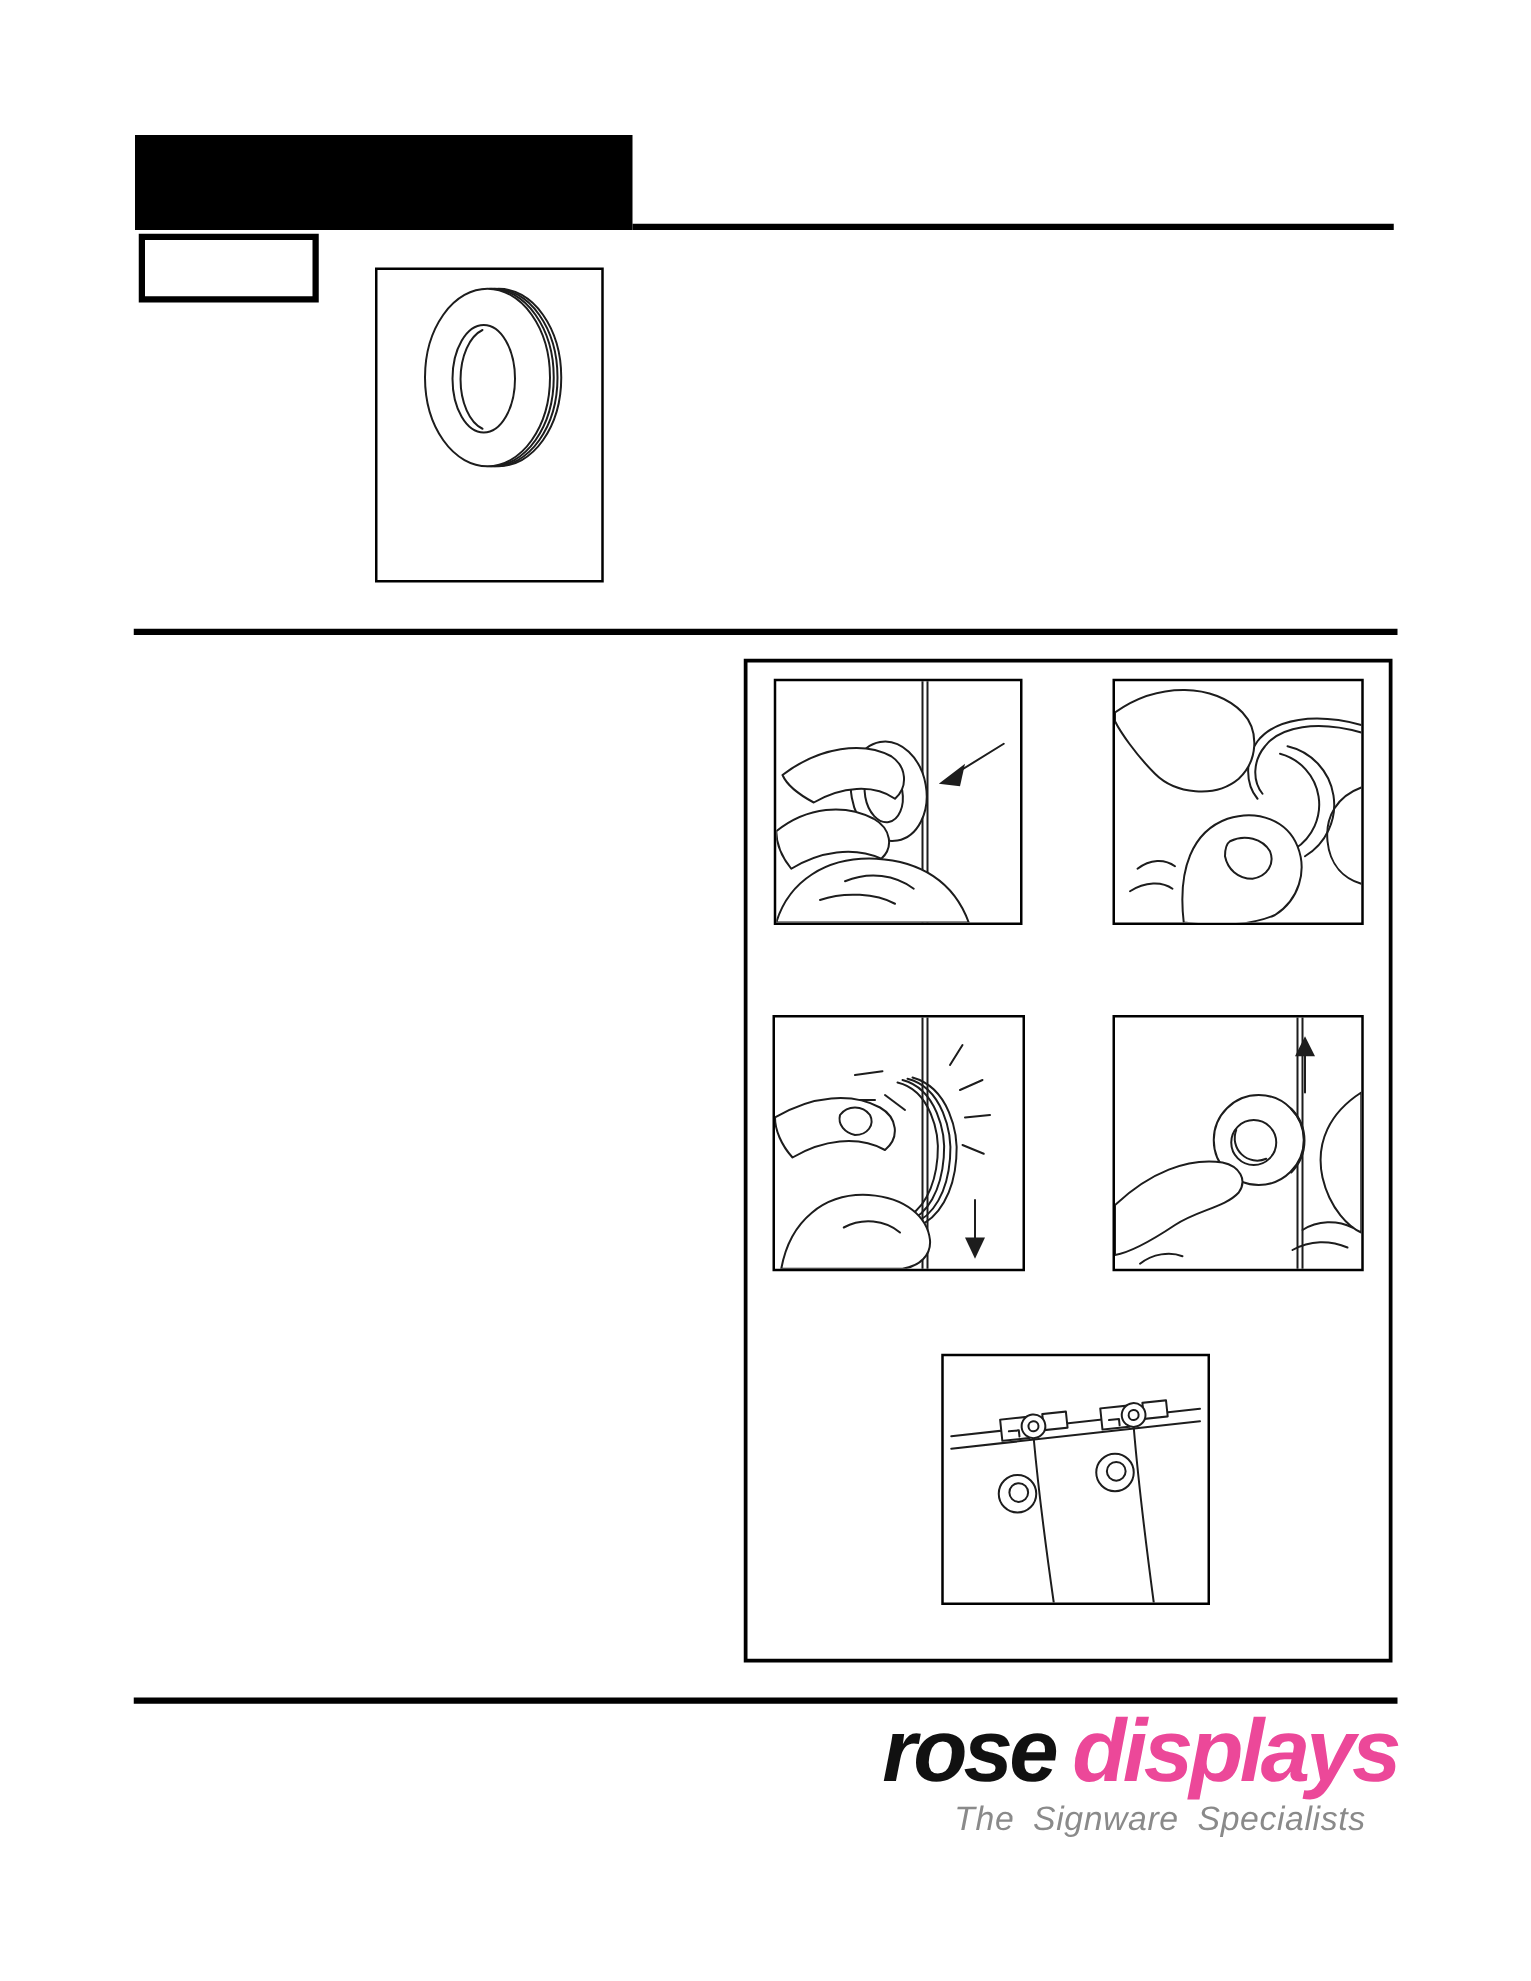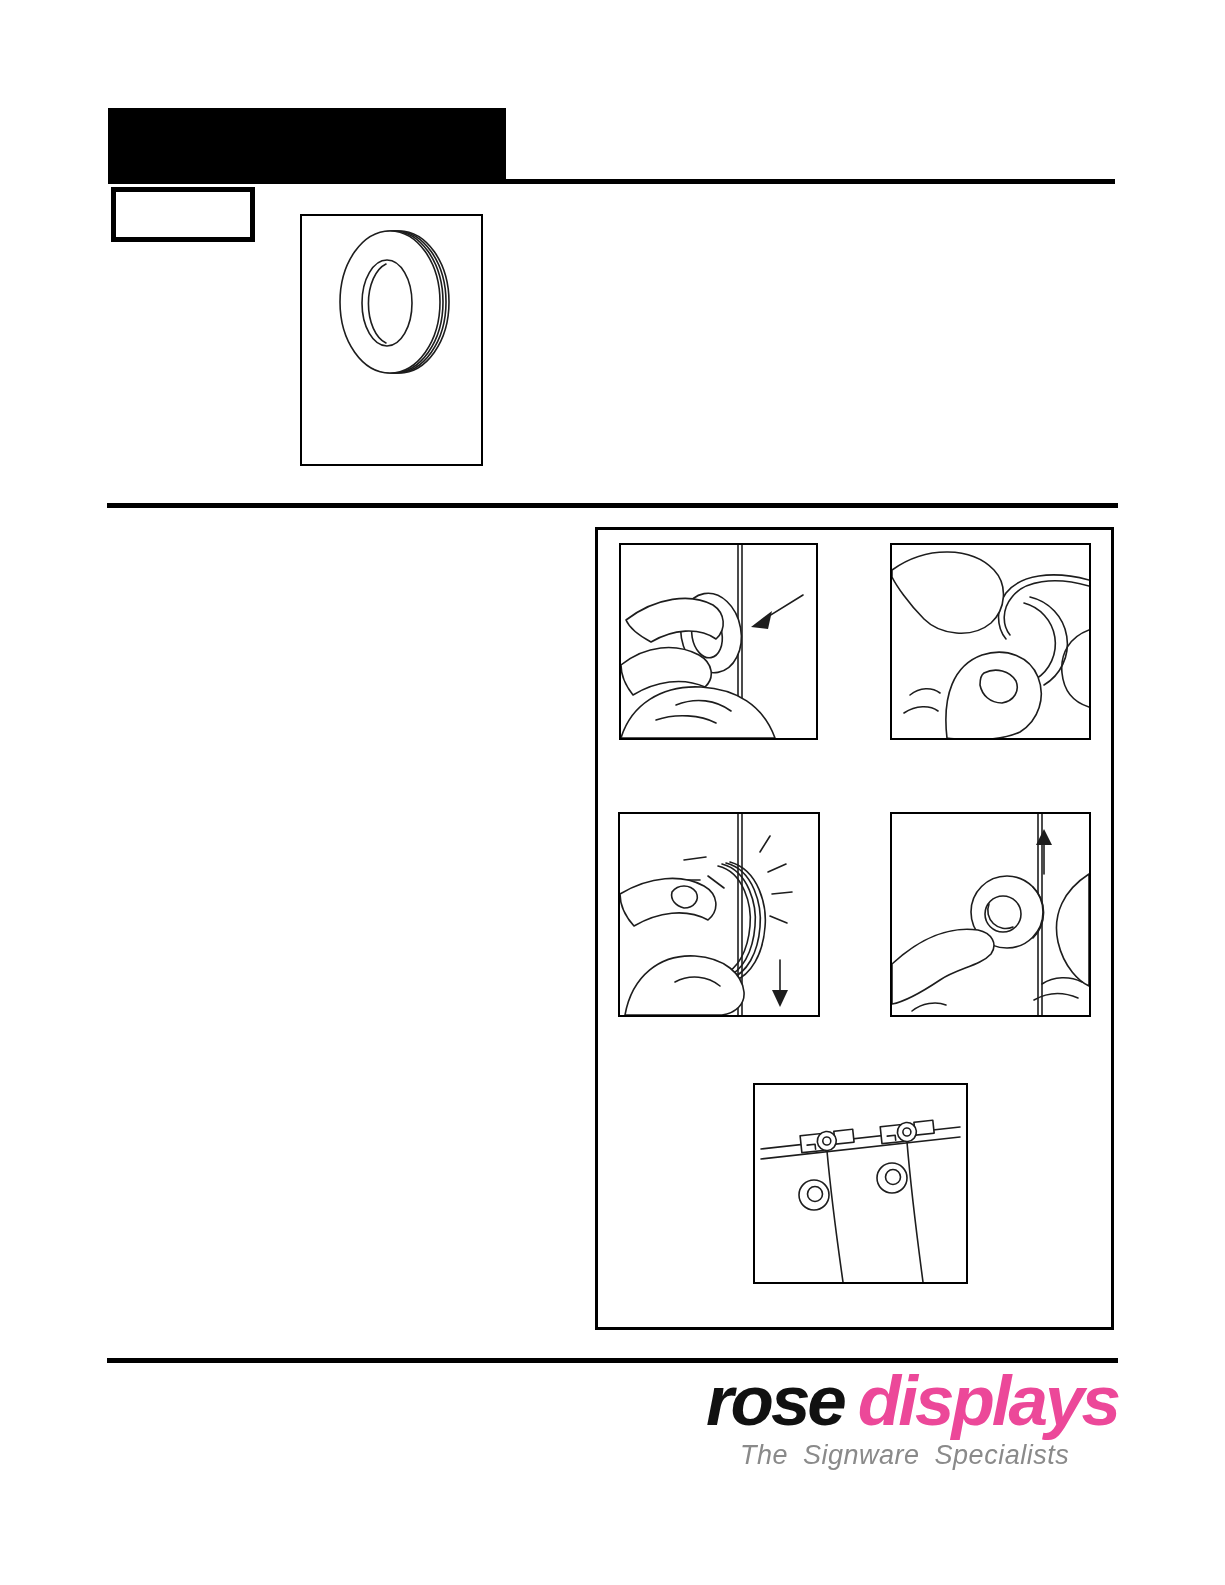--- a/index.html
+++ b/index.html
@@ -47,21 +47,21 @@
   }
   .logo-rose{color:#111111;}
   .logo-displays{color:#ec4899;}
   .logo-slash{
     display:inline-block;width:4px;height:63px;
     background:#e8352b;transform:skewX(-13deg);
   }
   .slash-1{margin-right:9px;}
   .slash-2{margin-left:7px;margin-right:7px;}
   .tagline{
-    margin-top:6px;text-align:left;padding-right:2px;
+    margin-top:6px;text-align:center;padding-right:2px;
     font-style:italic;font-size:27px;color:#8a8a8a;
     word-spacing:7px;letter-spacing:0.5px;white-space:nowrap;
   }
 
   
   .footer-link{left:130px;top:1571px;width:146px;height:3px;background:#0000cc;cursor:pointer;}
   .bottom-edge{left:0;top:1578px;width:1225px;height:7px;background:#000;}
 
   svg .ln{fill:none;stroke:#1d1d1d;stroke-width:1.6;stroke-linecap:round;stroke-linejoin:round;}
   svg .hand{fill:#ffffff;stroke:#1d1d1d;stroke-width:1.6;stroke-linejoin:round;}

